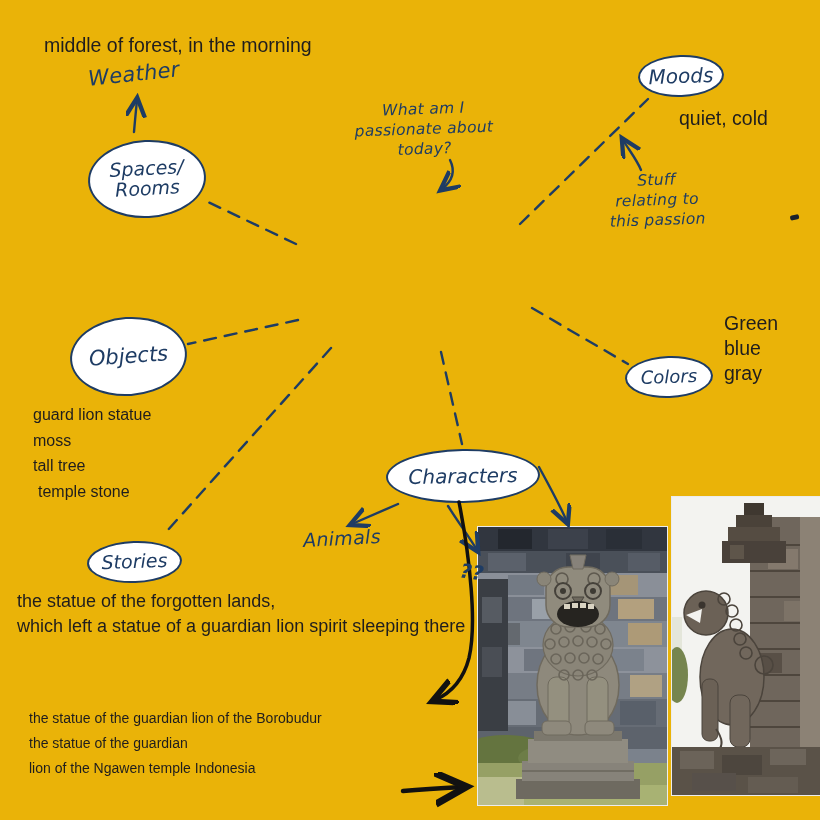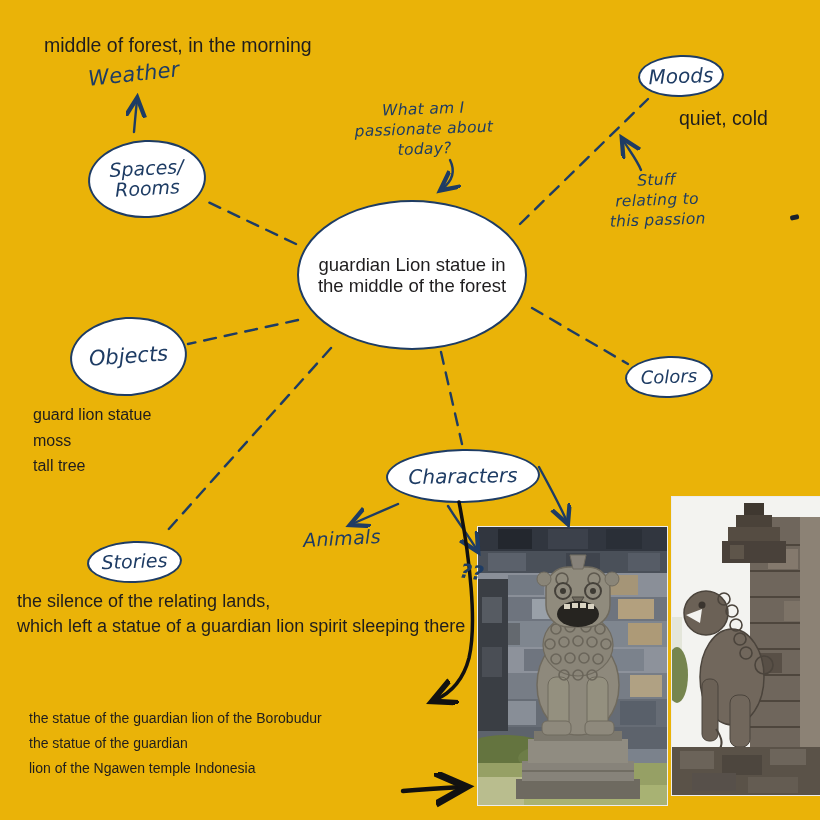--- a/index.html
+++ b/index.html
@@ -17,29 +17,35 @@
 </style>
 </head>
 <body>
 
 <div id="canvas">
 
   <div class="print" style="left:44px;top:34px;font-size:19.5px;">middle of forest, in the morning</div>
 
   <div class="print" style="left:679px;top:107px;font-size:19.5px;">quiet, cold</div>
 
+  <div class="print" style="left:724px;top:311px;font-size:19.5px;line-height:25px;">
+    <span class="line">Green</span>
+    <span class="line">blue</span>
+    <span class="line">gray</span>
+  </div>
 
   <div class="print" style="left:33px;top:402px;font-size:16px;line-height:25.5px;">
     <span class="line">guard lion statue</span>
     <span class="line">moss</span>
     <span class="line">tall tree</span>
+    <span class="line" style="padding-left:5px;">temple stone</span>
   </div>
 
   <div class="print" style="left:17px;top:589px;font-size:18px;line-height:25px;">
-    <span class="line">the silence of the relating lands,</span>
+    <span class="line">the statue of the forgotten lands,</span>
     <span class="line">which left a statue of a guardian lion spirit sleeping there</span>
   </div>
 
   <div class="print" style="left:29px;top:706px;font-size:14px;line-height:25px;">
     <span class="line">the statue of the guardian lion of the Borobudur</span>
     <span class="line">the statue of the guardian</span>
     <span class="line">lion of the Ngawen temple Indonesia</span>
   </div>
 
   <div class="hand" style="left:88px;top:62px;font-size:21px;transform:rotate(-6deg);">Weather</div>
@@ -207,26 +213,20 @@
     <rect x="76" y="280" width="50" height="16" fill="#645c52"></rect>
   </svg>
 
   <div class="ellipse" style="left:88px;top:140px;width:118px;height:78px;transform:rotate(-3deg);">
     <span class="lbl" style="font-size:19px;">
       <span class="line">Spaces/</span>
       <span class="line">Rooms</span>
     </span>
   </div>
 
-  <div class="ellipse" style="left:297px;top:200px;width:230px;height:150px;border-width:2.5px;">
-    <span class="print" style="position:static;font-size:18.5px;line-height:21px;text-align:center;">
-      <span class="line">guardian Lion statue in</span>
-      <span class="line">the middle of the forest</span>
-    </span>
-  </div>
 
   <div class="ellipse" style="left:638px;top:55px;width:86px;height:42px;transform:rotate(-2deg);">
     <span class="lbl" style="font-size:20px;">Moods</span>
   </div>
 
   <div class="ellipse" style="left:625px;top:356px;width:88px;height:42px;transform:rotate(-2deg);">
     <span class="lbl" style="font-size:18px;">Colors</span>
   </div>
 
   <div class="ellipse" style="left:70px;top:317px;width:117px;height:79px;transform:rotate(-4deg);">

